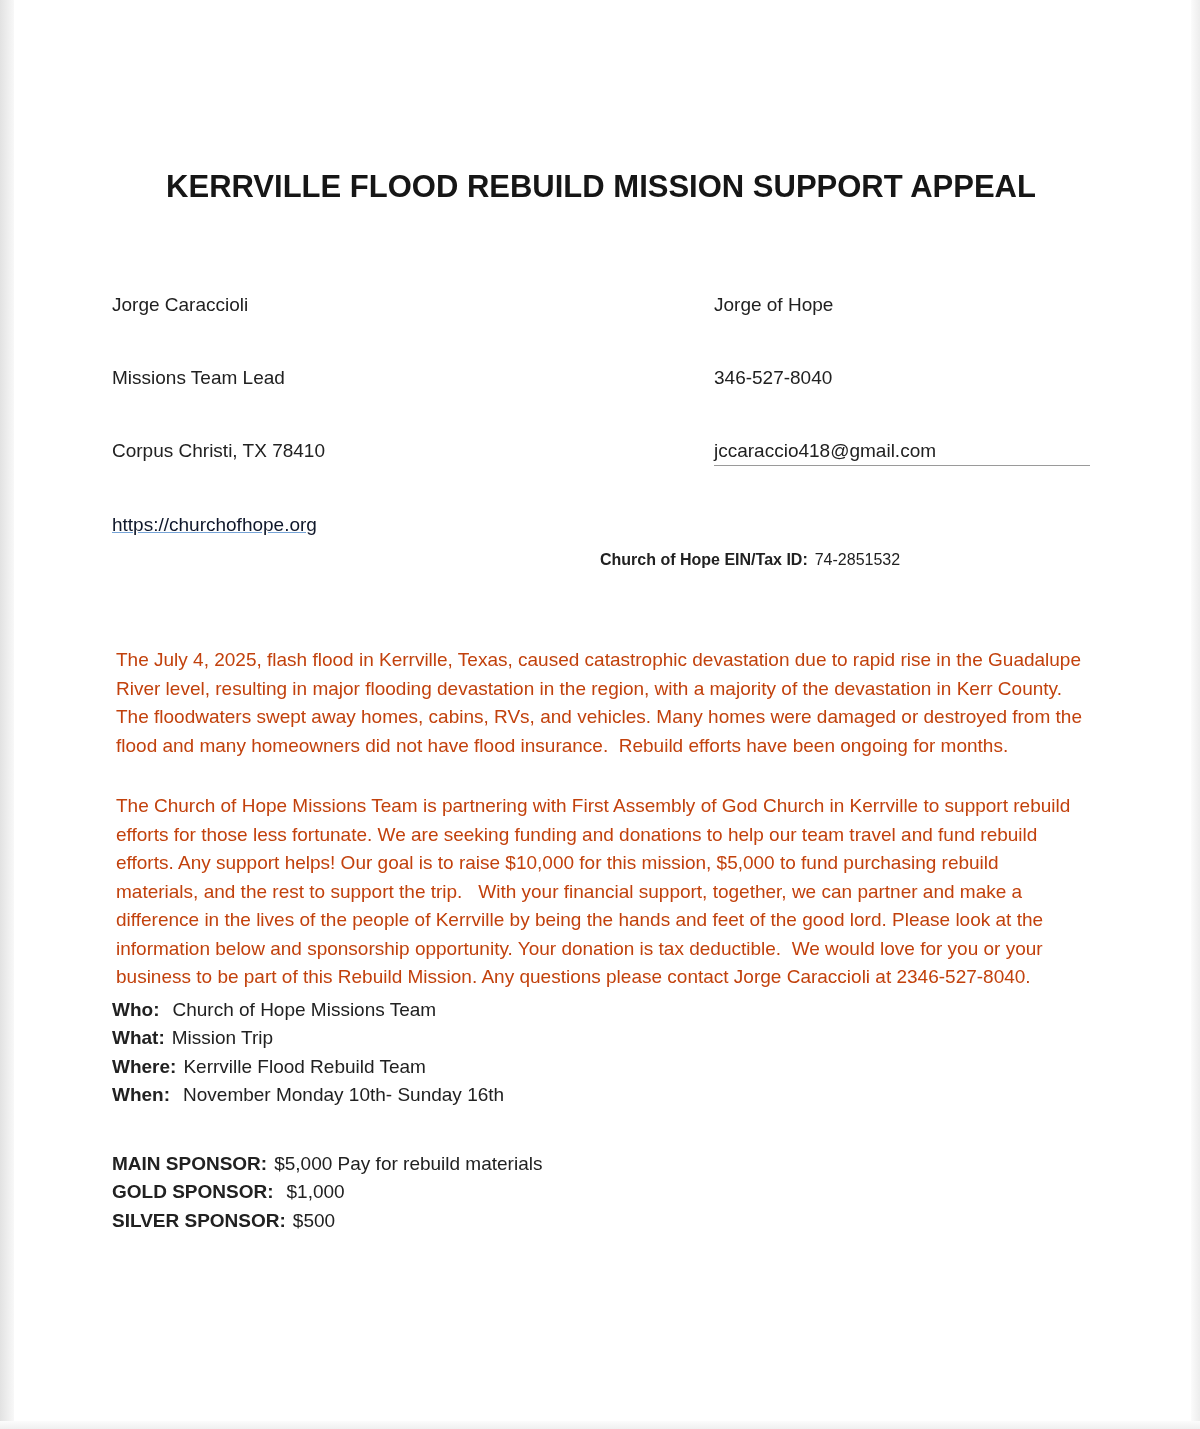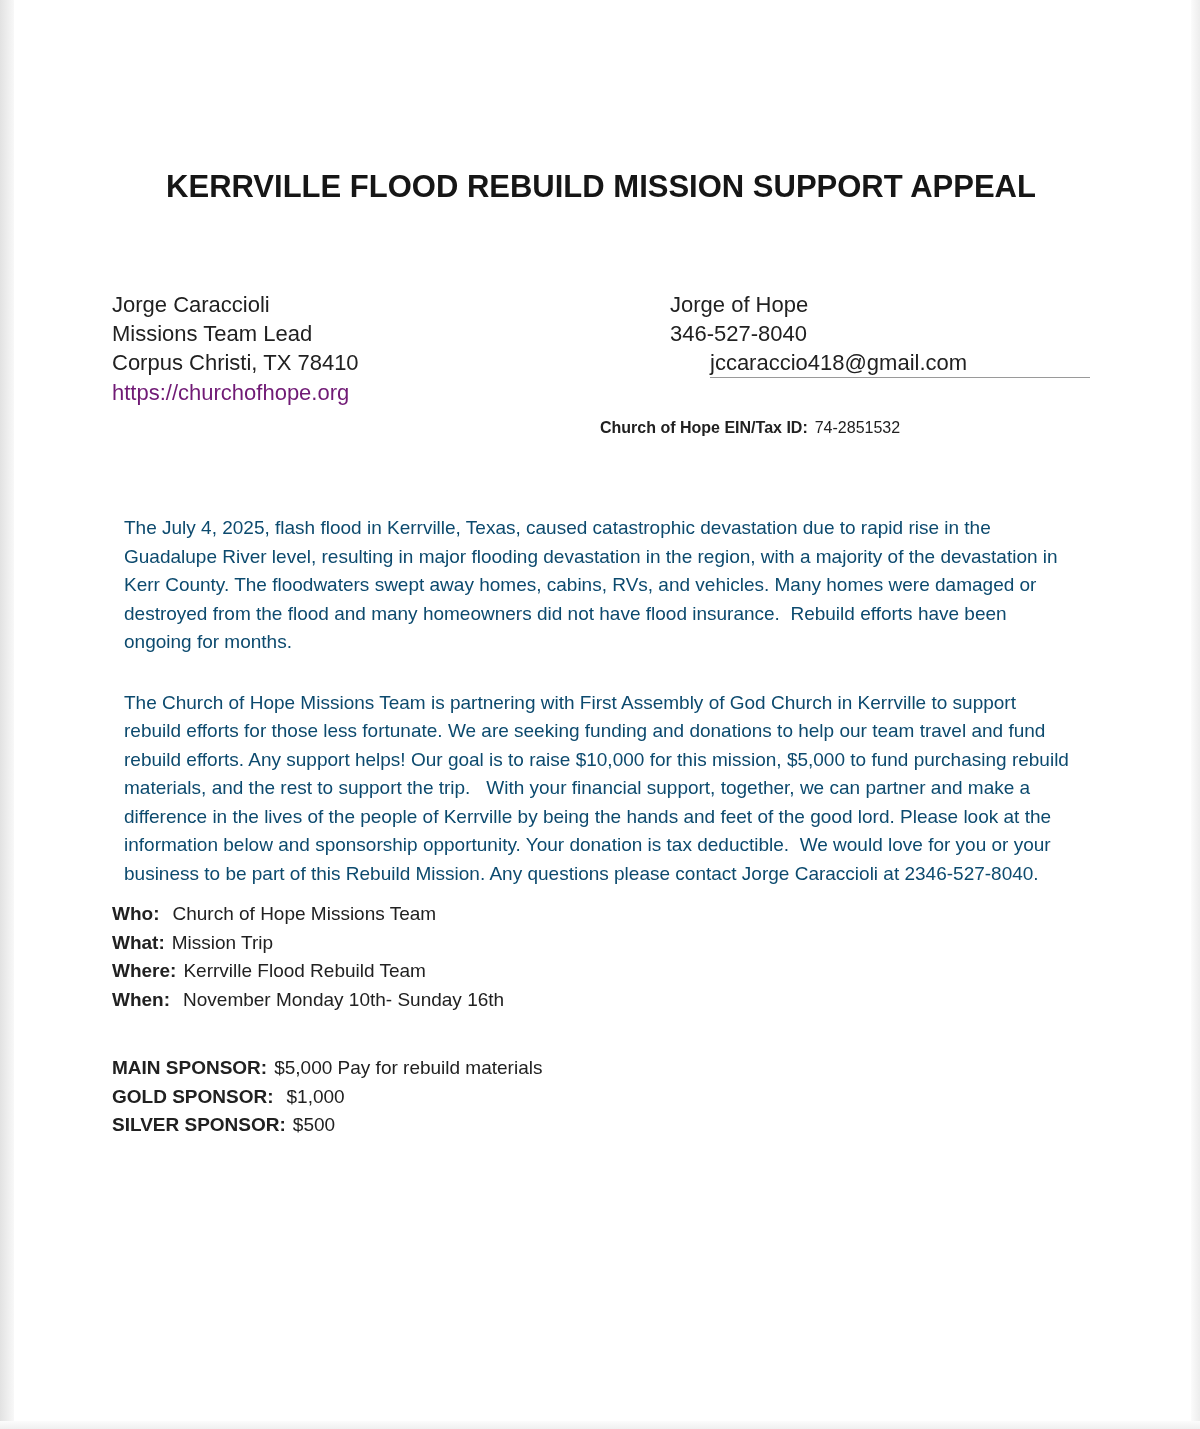--- a/index.html
+++ b/index.html
@@ -41,48 +41,49 @@
     letter-spacing: 0px;
     text-align: center;
     line-height: 37px;
     color: #161616;
     white-space: nowrap;
   }
   .contact-grid {
     margin-top: 85px;
     display: grid;
     grid-template-columns: 558px auto;
-    font-size: 22px;
+    font-size: 19px;
     line-height: 29px;
+    gap: 44px;
   }
   .contact-grid .cell { white-space: nowrap; }
   .email-cell {
     border-bottom: 1.5px solid #9a9a9a;
-    margin-left: 40px;
   }
   .link {
-    color: #701a75;
+    color: #0f172a;
+    text-decoration: underline;
     text-decoration-color: #76a3d6;
     cursor: pointer;
   }
   .ein-line {
     margin-top: 6px;
     margin-left: 488px;
     font-size: 16px;
     line-height: 29px;
     white-space: nowrap;
   }
   .ein-line .lbl { font-weight: 700; }
   .ein-line .val { margin-left: 7px; }
   .para {
-    margin: 12px;
+    margin: 4px;
     font-size: 19px;
     line-height: 28.5px;
     white-space: pre-wrap;
-    color: #0c4a6e;
+    color: #c2410c;
   }
   .para-1 { margin-top: 72px; }
   .para-2 { margin-top: 32px; }
   .detail-block { font-size: 19px; line-height: 28.5px; }
   .sponsor-block { margin-top: 40px; font-size: 19px; line-height: 28.5px; }
   .kv-row .lbl { font-weight: 700; }
   .kv-row .val { margin-left: 7px; }
   .kv-row .val.wide-gap { margin-left: 13px; }
 </style>
 </head>

